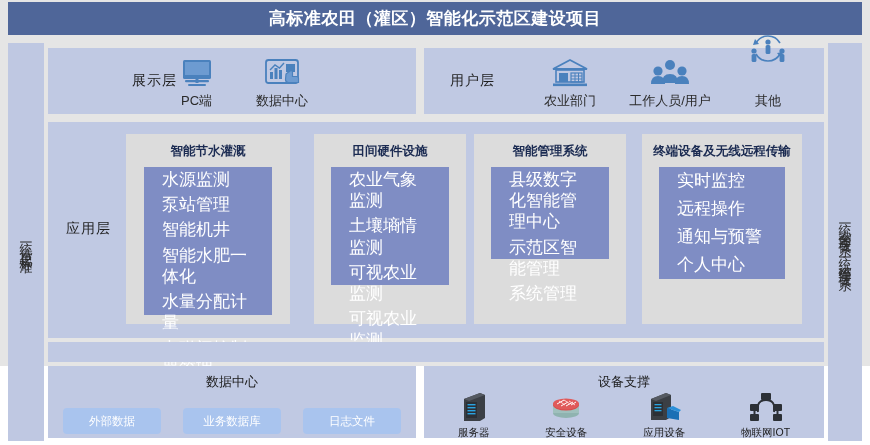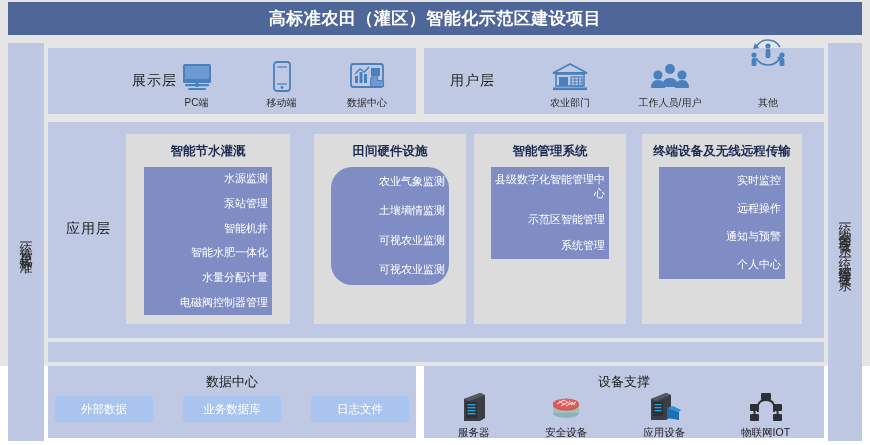--- a/index.html
+++ b/index.html
@@ -43,21 +43,21 @@
 
   
   .panel-display { left: 48px; top: 48px; width: 368px; height: 66px; }
   .panel-user    { left: 424px; top: 48px; width: 400px; height: 66px; }
 
   .iconrow { position: absolute; top: 6px; display: flex; height: 56px; }
   .iconcell {
     display: flex; flex-direction: column; align-items: center;
     justify-content: flex-end; gap: 2px;
   }
-  .iconcell .cap { font-size: 10px; color: #2a2a2a; white-space: nowrap; }
+  .iconcell .cap { font-size: 13px; color: #2a2a2a; white-space: nowrap; }
   .iconglyph { height: 34px; display: flex; align-items: center; justify-content: center; }
 
   
   .panel-app { left: 48px; top: 122px; width: 776px; height: 216px; }
   .panel-strip { left: 48px; top: 342px; width: 776px; height: 20px; }
 
   .appcard {
     position: absolute; top: 12px; background: #dcdcdc;
     display: flex; flex-direction: column; align-items: center;
   }
@@ -65,35 +65,35 @@
     font-size: 12.5px; font-weight: bold; color: #1b2b52;
     text-align: left; line-height: 1.35; margin-top: 9px;
     padding: 0 4px;
   }
   .itembox {
     margin-top: 7px; background: #7f8dc4;
     display: flex; flex-direction: column; align-items: center;
     justify-content: space-around;
   }
   .itembox .it {
-    color: #ffffff; font-size: 11px; text-align: right;
-    line-height: 1.25; width: 100%; padding: 2px 4px;
+    color: #ffffff; font-size: 17px; text-align: left;
+    line-height: 1.25; width: 100%; padding: 2px 18px;
   }
 
   
   .panel-data   { left: 48px;  top: 366px; width: 368px; height: 72px; }
   .panel-device { left: 424px; top: 366px; width: 400px; height: 72px; }
 
   .blocktitle {
     position: absolute; left: 0; right: 0; top: 7px; text-align: center;
     font-size: 13px; color: #1b1b1b;
   }
   .pillrow {
-    position: absolute; left: 0; right: 0; top: 30px;
-    display: flex; justify-content: center; gap: 30px;
+    position: absolute; left: 0; right: 0; top: 42px;
+    display: flex; justify-content: center; gap: 22px;
   }
   .pill {
     background: #a9c4ee; color: #ffffff; font-size: 11.5px;
     width: 98px; height: 26px; border-radius: 4px;
     display: flex; align-items: center; justify-content: center;
   }
   .devrow {
     position: absolute; left: 6px; right: 6px; top: 24px;
     display: flex; justify-content: space-around; align-items: flex-end;
   }
@@ -128,31 +128,20 @@
             <rect x="3" y="2" width="28" height="19" rx="1.5" fill="#4a81bd"></rect>
             <rect x="5" y="4" width="24" height="13" fill="#6d9bd1"></rect>
             <rect x="5" y="22" width="24" height="2.2" rx="1" fill="#4a81bd"></rect>
             <rect x="15.5" y="21" width="3" height="4" fill="#4a81bd"></rect>
             <rect x="8" y="26" width="18" height="2" rx="1" fill="#4a81bd"></rect>
           </svg>
         </div>
         <span class="cap">PC端</span>
       </div>
 
-      <div class="iconcell" style="width:85px;">
-        <div class="iconglyph">
-          <svg width="20" height="32" viewBox="0 0 20 32">
-            <rect x="2" y="1" width="16" height="29" rx="3" fill="none" stroke="#4a81bd" stroke-width="1.8"></rect>
-            <line x1="5" y1="6" x2="15" y2="6" stroke="#4a81bd" stroke-width="1.2"></line>
-            <line x1="5" y1="23" x2="15" y2="23" stroke="#4a81bd" stroke-width="1.2"></line>
-            <circle cx="10" cy="26.5" r="1.4" fill="#4a81bd"></circle>
-          </svg>
-        </div>
-        <span class="cap">移动端</span>
-      </div>
 
       <div class="iconcell" style="width:86px;">
         <div class="iconglyph">
           <svg width="36" height="30" viewBox="0 0 36 30">
             <rect x="2" y="2" width="32" height="23" rx="2.5" fill="none" stroke="#4a81bd" stroke-width="1.8"></rect>
             <rect x="6" y="14" width="3" height="7" fill="#4a81bd"></rect>
             <rect x="10.5" y="10" width="3" height="11" fill="#4a81bd"></rect>
             <rect x="15" y="12" width="3" height="9" fill="#4a81bd"></rect>
             <polyline points="6,12 11,7 15.5,10 20,5" fill="none" stroke="#4a81bd" stroke-width="1.4"></polyline>
             <rect x="22" y="6" width="9" height="8" fill="#4a81bd"></rect>
@@ -229,21 +218,21 @@
         <span class="it">泵站管理</span>
         <span class="it">智能机井</span>
         <span class="it">智能水肥一体化</span>
         <span class="it">水量分配计量</span>
         <span class="it">电磁阀控制器管理</span>
       </div>
     </div>
 
     <div class="appcard" style="left:266px; width:152px; height:190px;">
       <div class="cardtitle">田间硬件设施</div>
-      <div class="itembox" style="width:118px; height:118px;border-radius:21px;">
+      <div class="itembox" style="width:118px; height:118px;">
         <span class="it">农业气象监测</span>
         <span class="it">土壤墒情监测</span>
         <span class="it">可视农业监测</span>
         <span class="it">可视农业监测</span>
       </div>
     </div>
 
     <div class="appcard" style="left:426px; width:152px; height:190px;">
       <div class="cardtitle">智能管理系统</div>
       <div class="itembox" style="width:118px; height:92px;">

